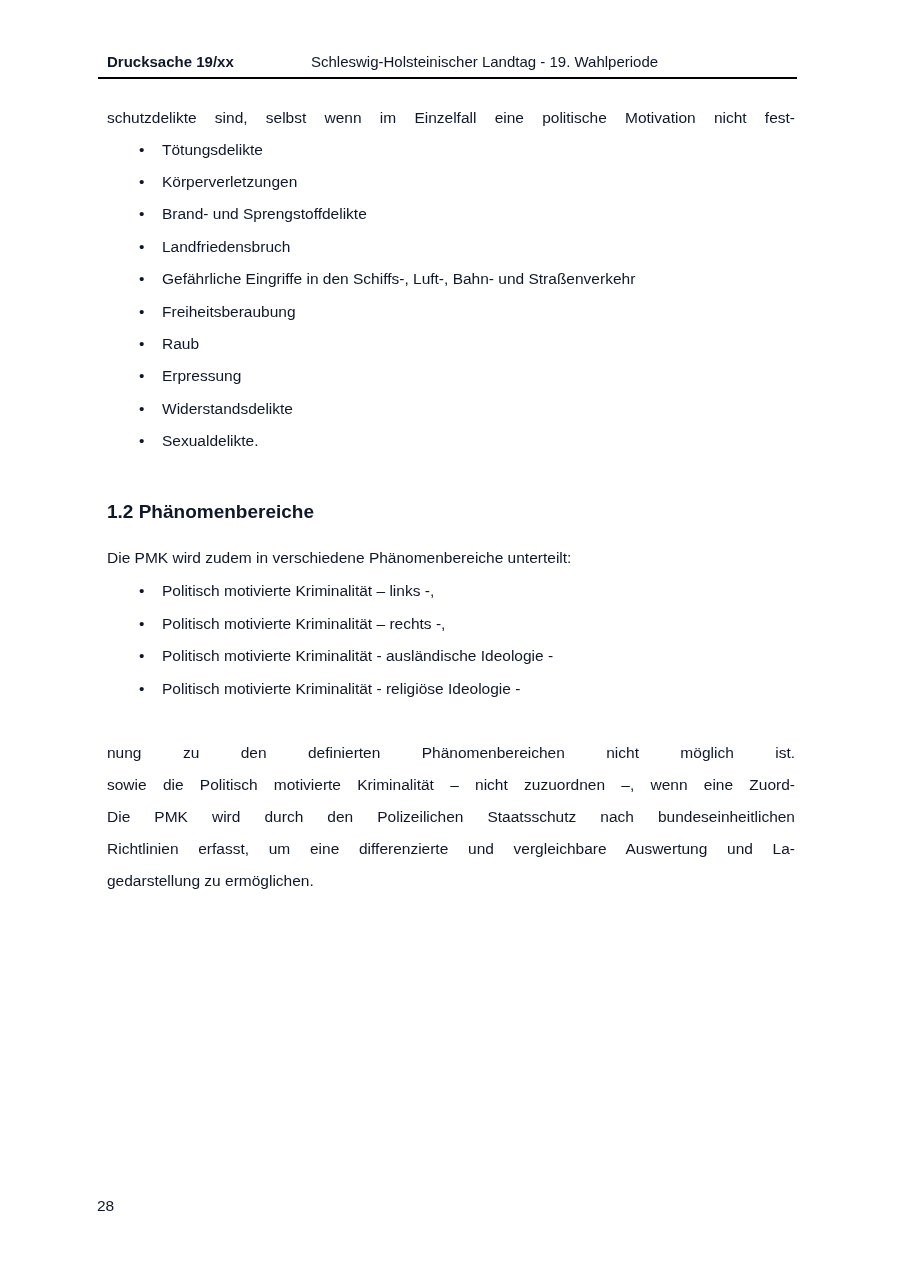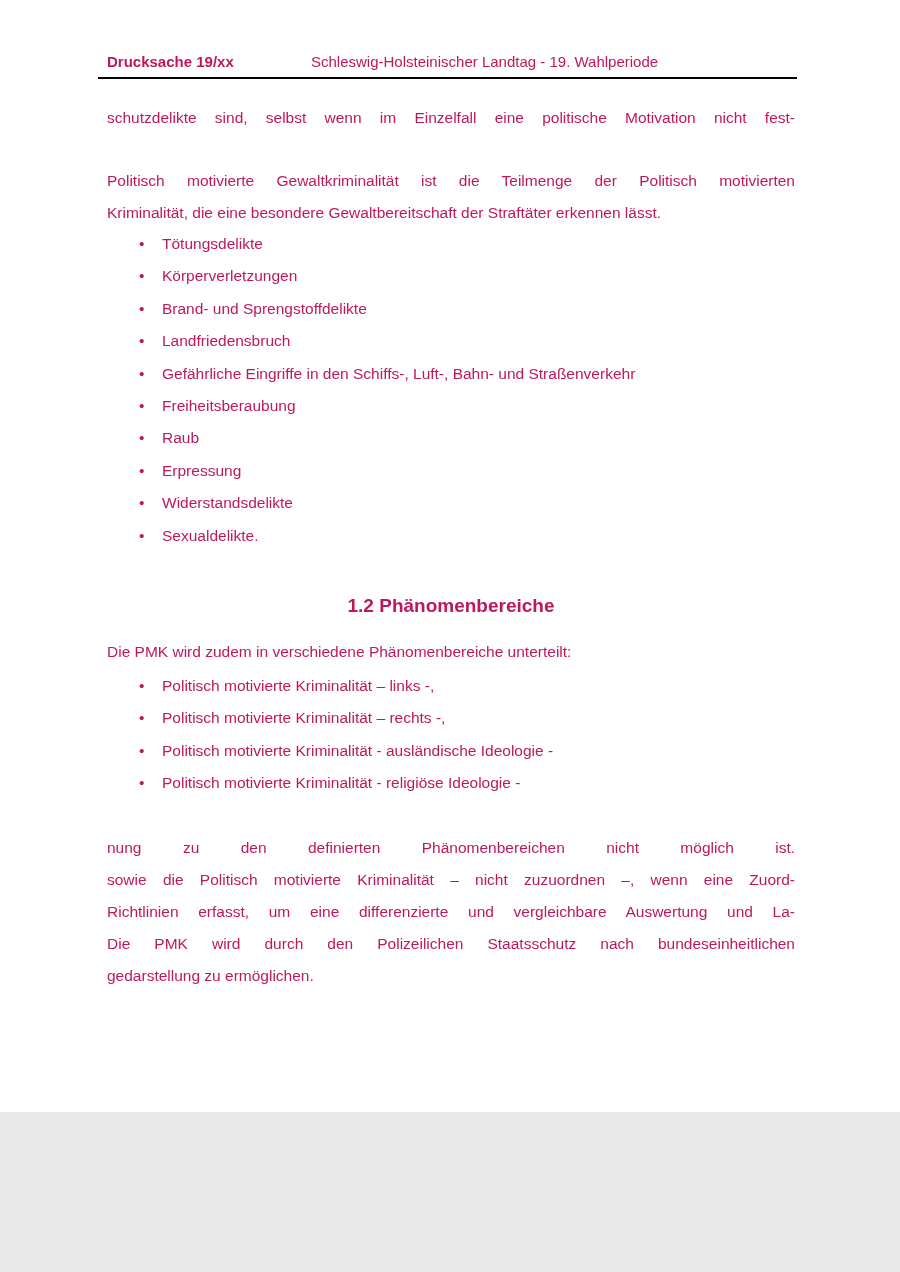--- a/index.html
+++ b/index.html
@@ -3,24 +3,24 @@
 <meta charset="utf-8">
 <style>
   html, body {
     margin: 0;
     padding: 0;
     background: #e8e8e8;
   }
   .page {
     position: relative;
     width: 900px;
-    height: 1112px;
+    height: 1272px;
     margin: 0 auto;
     background: #ffffff;
-    color: #be185d;
+    color: #0f172a;
     font-family: "Liberation Sans", "DejaVu Sans", sans-serif;
     font-size: 15.5px;
     overflow: hidden;
   }
 
   
   .header {
     margin: 0 103px 0 98px;
     padding: 52px 0 6px 0;
     border-bottom: 2px solid #000;
@@ -75,21 +75,20 @@
     width: 23px;
     margin-left: 32px;
   }
   .bi-text { flex: 1; }
 
   .section-heading {
     margin: 41px 0 0 0;
     font-size: 19px;
     font-weight: bold;
     line-height: 26px;
-    text-align: center;
   }
   .section-intro {
     margin-top: 17px;
     line-height: 31.5px;
   }
   .bullet-list.second { margin-top: 2px; }
   .bullet-list.second .bullet-item { line-height: 32.5px; }
 
   
   .footer {
@@ -110,24 +109,20 @@
       <span class="h-center">Schleswig-Holsteinischer Landtag - 19. Wahlperiode</span>
     </div>
   </header>
 
   <main class="content">
 
     <div class="para p1">
       <div class="line j">schutzdelikte sind, selbst wenn im Einzelfall eine politische Motivation nicht fest-</div>
     </div>
 
-    <div class="para p2">
-      <div class="line j">Politisch motivierte Gewaltkriminalität ist die Teilmenge der Politisch motivierten</div>
-      <div class="line">Kriminalität, die eine besondere Gewaltbereitschaft der Straftäter erkennen lässt.</div>
-    </div>
 
 
     <div class="bullet-list first">
       <div class="bullet-item">
         <span class="dot">•</span>
         <span class="bi-text">Tötungsdelikte</span>
       </div>
       <div class="bullet-item">
         <span class="dot">•</span>
         <span class="bi-text">Körperverletzungen</span>
@@ -185,22 +180,22 @@
       </div>
       <div class="bullet-item">
         <span class="dot">•</span>
         <span class="bi-text">Politisch motivierte Kriminalität - religiöse Ideologie -</span>
       </div>
     </div>
 
     <div class="para p3">
       <div class="line j">nung zu den definierten Phänomenbereichen nicht möglich ist.</div>
       <div class="line j">sowie die Politisch motivierte Kriminalität – nicht zuzuordnen –, wenn eine Zuord-</div>
+      <div class="line j">Die PMK wird durch den Polizeilichen Staatsschutz nach bundeseinheitlichen</div>
       <div class="line j">Richtlinien erfasst, um eine differenzierte und vergleichbare Auswertung und La-</div>
-      <div class="line j">Die PMK wird durch den Polizeilichen Staatsschutz nach bundeseinheitlichen</div>
       <div class="line">gedarstellung zu ermöglichen.</div>
     </div>
 
   </main>
 
   <footer class="footer">
     <span>28</span>
   </footer>
 
 </div>

